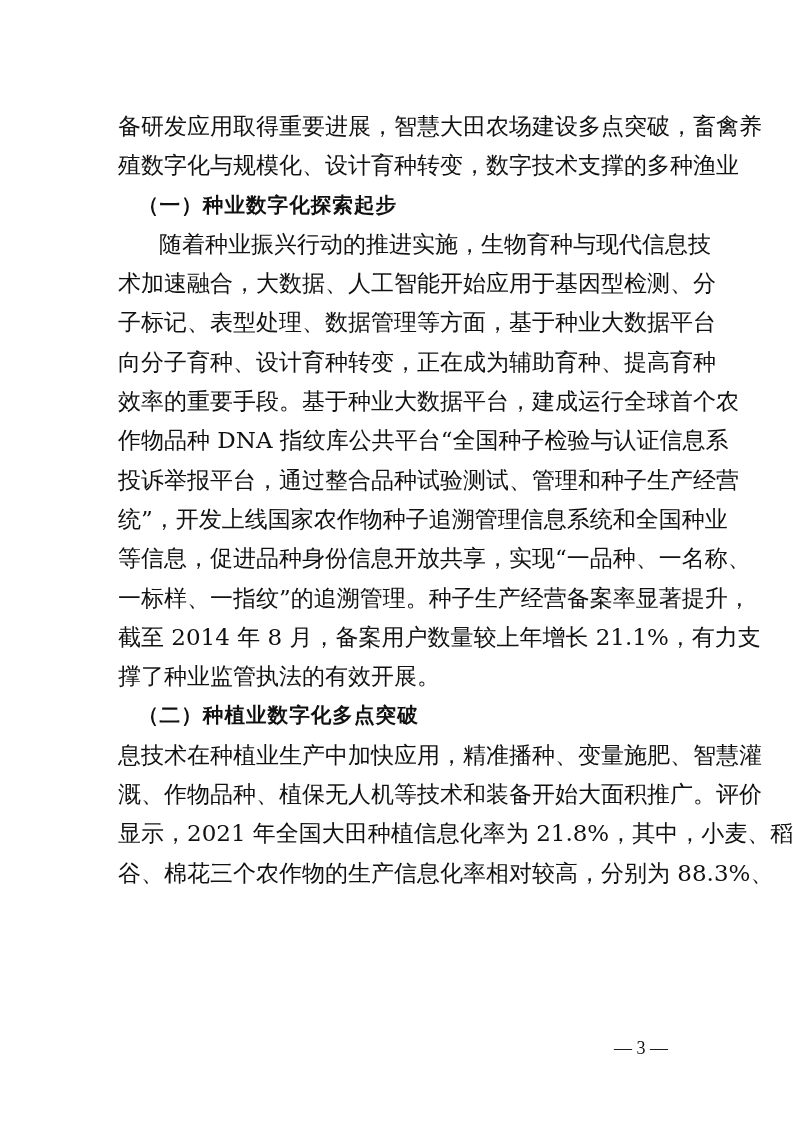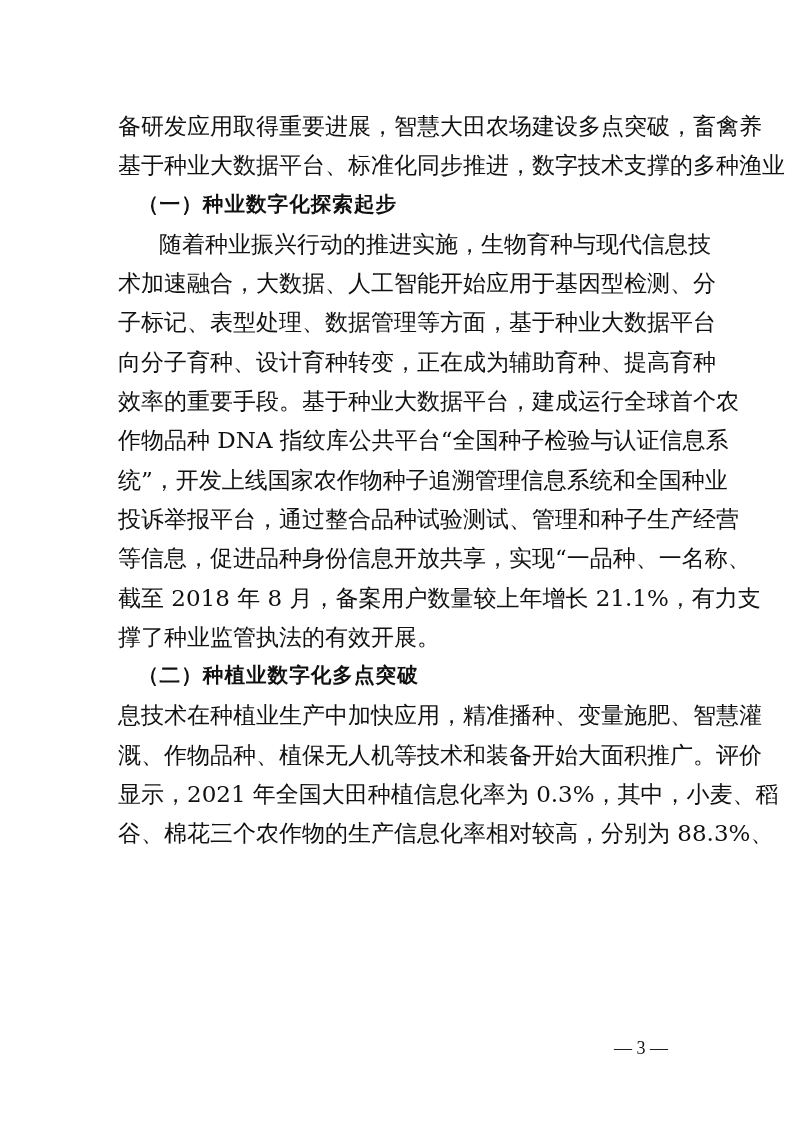--- a/index.html
+++ b/index.html
@@ -36,55 +36,56 @@
     .line.indent {
       padding-left: 41px;
     }
     .heading {
       height: 39.3px;
       line-height: 39.3px;
       font-size: 20.6px;
       font-weight: bold;
       padding-left: 20px;
       white-space: nowrap;
-      font-family: Liberation Mono, monospace;
+      font-family: Liberation Serif, serif;
       letter-spacing: 1px;
     }
     .footer {
       position: absolute;
       left: 614px;
       top: 1038px;
       font-size: 18px;
       font-family: "Liberation Serif", "DejaVu Serif", serif;
       white-space: nowrap;
     }
   </style>
 </head>
 <body>
 
 <div class="page">
 
   <div class="line">备研发应用取得重要进展，智慧大田农场建设多点突破，畜禽养</div>
-  <div class="line">基于种业大数据平台、标准化同步推进，数字技术支撑的多种渔业</div>
+  <div class="line">殖数字化与规模化、设计育种转变，数字技术支撑的多种渔业</div>
 
   <div class="heading">（一）种业数字化探索起步</div>
 
   <div class="line indent">随着种业振兴行动的推进实施，生物育种与现代信息技</div>
   <div class="line">术加速融合，大数据、人工智能开始应用于基因型检测、分</div>
   <div class="line">子标记、表型处理、数据管理等方面，基于种业大数据平台</div>
   <div class="line">向分子育种、设计育种转变，正在成为辅助育种、提高育种</div>
   <div class="line">效率的重要手段。基于种业大数据平台，建成运行全球首个农</div>
   <div class="line">作物品种 DNA 指纹库公共平台“全国种子检验与认证信息系</div>
+  <div class="line">投诉举报平台，通过整合品种试验测试、管理和种子生产经营</div>
   <div class="line">统”，开发上线国家农作物种子追溯管理信息系统和全国种业</div>
-  <div class="line">投诉举报平台，通过整合品种试验测试、管理和种子生产经营</div>
   <div class="line">等信息，促进品种身份信息开放共享，实现“一品种、一名称、</div>
-  <div class="line">截至 2018 年 8 月，备案用户数量较上年增长 21.1%，有力支</div>
+  <div class="line">一标样、一指纹”的追溯管理。种子生产经营备案率显著提升，</div>
+  <div class="line">截至 2014 年 8 月，备案用户数量较上年增长 21.1%，有力支</div>
   <div class="line last">撑了种业监管执法的有效开展。</div>
 
   <div class="heading">（二）种植业数字化多点突破</div>
 
   <div class="line">息技术在种植业生产中加快应用，精准播种、变量施肥、智慧灌</div>
   <div class="line">溉、作物品种、植保无人机等技术和装备开始大面积推广。评价</div>
-  <div class="line">显示，2021 年全国大田种植信息化率为 0.3%，其中，小麦、稻</div>
+  <div class="line">显示，2021 年全国大田种植信息化率为 21.8%，其中，小麦、稻</div>
   <div class="line">谷、棉花三个农作物的生产信息化率相对较高，分别为 88.3%、</div>
 </div>
 
 <div class="footer">— 3 —</div>
 
 </body></html>

